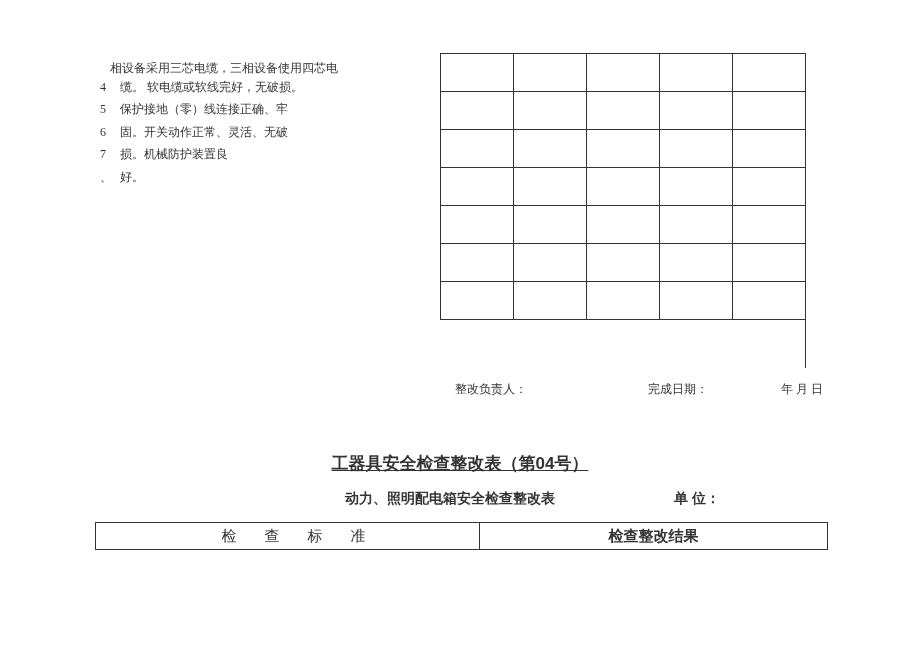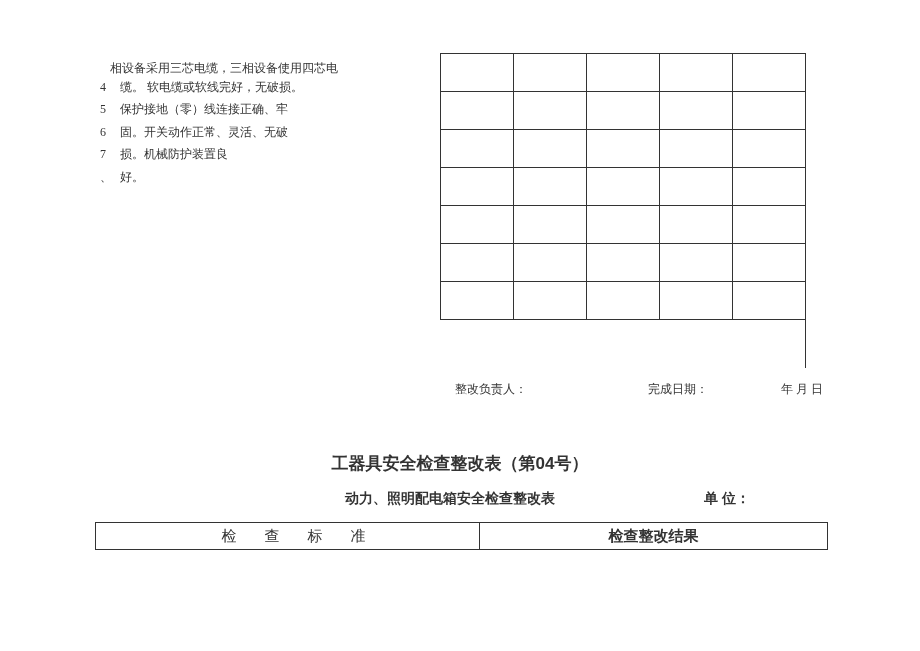--- a/index.html
+++ b/index.html
@@ -58,32 +58,33 @@
 
     .form-title {
       position: absolute;
       top: 452px;
       left: 0;
       width: 920px;
       text-align: center;
       font-size: 17px;
       font-weight: bold;
       font-family: "SimHei", "黑体", sans-serif;
+      text-decoration: underline;
     }
     .form-sub-row {
       position: absolute;
       top: 490px;
       left: 0;
       width: 920px;
       font-size: 14px;
       font-weight: bold;
       font-family: "SimHei", "黑体", sans-serif;
     }
     .form-subtitle { position: absolute; left: 345px; }
-    .form-unit { position: absolute; left: 704px; }
+    .form-unit { position: absolute; left: 674px; }
 
     .header-table {
       position: absolute;
       left: 95px;
       top: 522px;
       border-collapse: collapse;
       font-size: 15px;
     }
     .header-table td {
       border: 1px solid #333;

